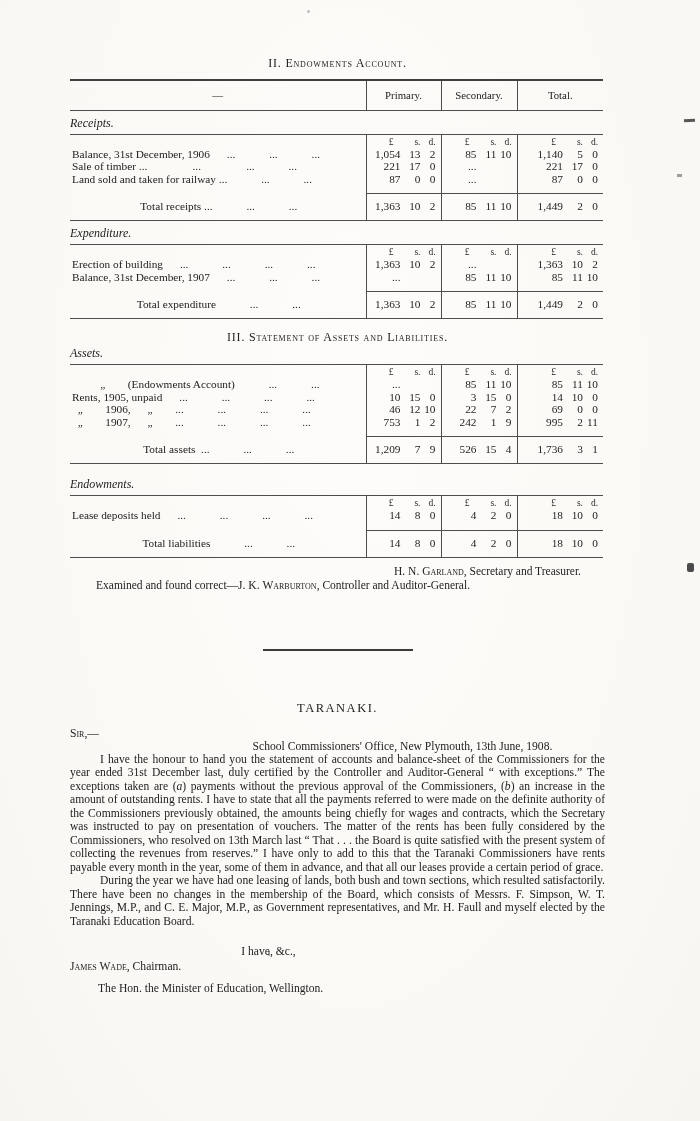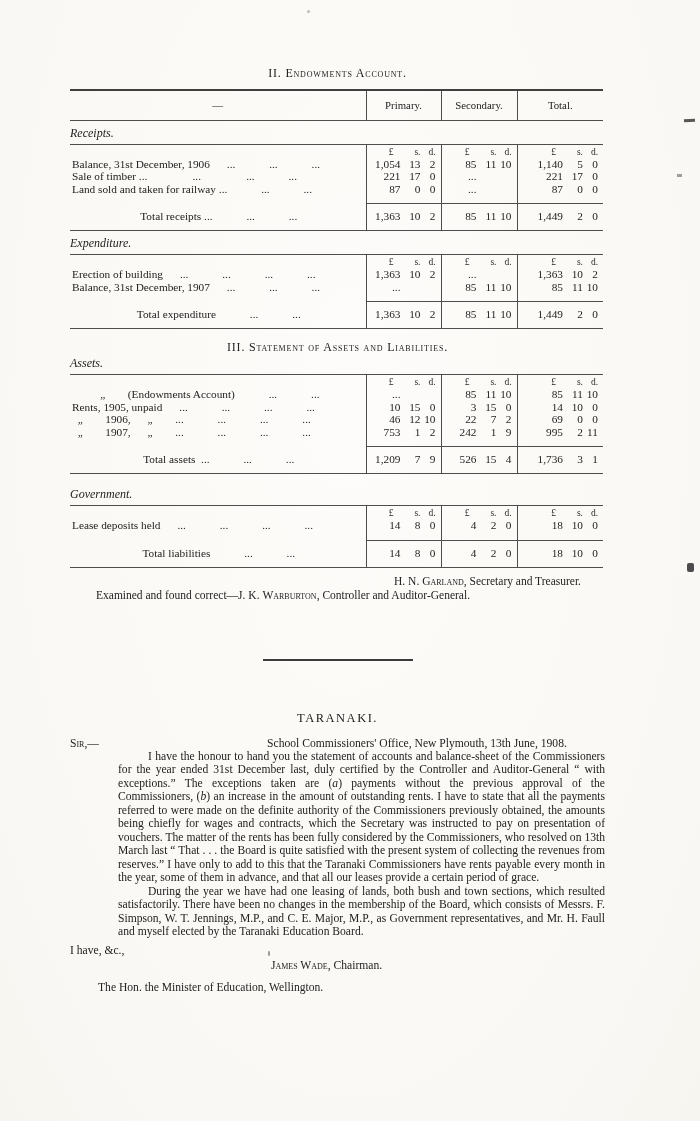--- a/index.html
+++ b/index.html
@@ -10,21 +10,21 @@
     font-family:"Liberation Serif","DejaVu Serif",serif;
     color:#222;
   }
   .content { position:absolute; left:70px; top:52px; width:535px; }
 
   .page-header { position:relative; height:18px; font-size:12.5px; }
   .doc-ref { position:absolute; left:0; top:0; letter-spacing:.4px; }
   .page-num { position:absolute; left:0; right:0; text-align:center; top:0; }
 
   .sec-heading { text-align:center; font-variant:small-caps; font-weight:normal;
-    font-size:12px; letter-spacing:.8px; margin-top:14px; }
+    font-size:12px; letter-spacing:.8px; margin-top:4px; }
   .sec-heading.mt-lg { margin-top:11px; }
   .sub-heading { text-align:left; font-style:italic; font-size:12px; margin-top:5px; }
   .sub-heading.tight { margin-top:1px; }
   .sub-heading.mt-md { margin-top:13px; }
 
   table { border-collapse:collapse; table-layout:fixed; width:533px; }
   .col-header-table { margin-top:8px; border-top:2px solid #3f3f3f; border-bottom:1px solid #4d4d4d; font-size:10.8px; }
   .col-header-table td { height:30px; text-align:center; vertical-align:middle; padding:0; }
   .col-header-table td + td { border-left:1px solid #4d4d4d; }
 
@@ -45,26 +45,26 @@
   .total-row td.desc { text-align:center; }
 
   .sc { font-variant:small-caps; }
   .sig-line { text-align:right; padding-right:24px; margin-top:7px; font-size:11.5px; }
   .audit-line { padding-left:26px; margin-top:2px; font-size:11.5px; }
 
   .divider { width:150px; height:2px; background:#3b3b3b; margin:58px auto 0; }
 
   .region-heading { text-align:center; font-weight:normal; margin-top:50px;
     font-size:12.5px; letter-spacing:1.5px; }
-  .letter-head { display:flex; margin-top:11px; font-size:11.6px; }
+  .letter-head { display:flex; margin-top:11px; font-size:11.6px;flex-direction:column; }
   .salutation { flex:none; }
   .address { flex:1; text-align:center; padding-left:130px; }
-  .letter-para { text-align:justify; font-size:11.6px; line-height:13.5px; text-indent:30px;margin-left:48px; }
-  .closing { text-align:left; padding-right:138px; margin-top:5px; font-size:11.6px; }
-  .letter-sig { text-align:center; padding-right:22px; margin-top:2px; font-size:11.6px; }
+  .letter-para { text-align:justify; font-size:11.6px; line-height:13.5px; text-indent:30px; }
+  .closing { text-align:center; padding-right:138px; margin-top:17px; font-size:11.6px; }
+  .letter-sig { text-align:left; padding-right:22px; margin-top:2px; font-size:11.6px; }
   .recipient { padding-left:28px; margin-top:9px; font-size:11.6px; }
 
   .artifact { position:absolute; background:#2e2e2e; }
   .a1 { left:684px; top:119px; width:11px; height:3px; opacity:.8; transform:rotate(-3deg); }
   .a2 { left:677px; top:174px; width:5px; height:3px; opacity:.45; }
   .a3 { left:687px; top:563px; width:7px; height:9px; opacity:.85; border-radius:2px; }
   .a4 { left:307px; top:10px; width:3px; height:3px; opacity:.3; border-radius:50%; }
   .a5 { left:268px; top:951px; width:2px; height:5px; opacity:.45; border-radius:1px; }
 </style>
 </head>
@@ -213,21 +213,21 @@
           </tr>
           <tr class="total-row">
             <td class="desc">Total assets ...   ...   ...</td>
             <td class="money"><span class="mL">1,209</span><span class="mS">7</span><span class="mD">9</span></td>
             <td class="money"><span class="mL">526</span><span class="mS">15</span><span class="mD">4</span></td>
             <td class="money"><span class="mL">1,736</span><span class="mS">3</span><span class="mD">1</span></td>
           </tr>
         </tbody>
     </table>
 
-    <div class="sub-heading mt-md">Government.</div>
+    <div class="sub-heading mt-md">Endowments.</div>
     <table class="acct-table">
       <colgroup>
           <col style="width:296px">
           <col style="width:75px">
           <col style="width:76px">
           <col style="width:86px">
         </colgroup>
       <tbody>
           <tr class="msd-row">
             <td class="desc"></td>

